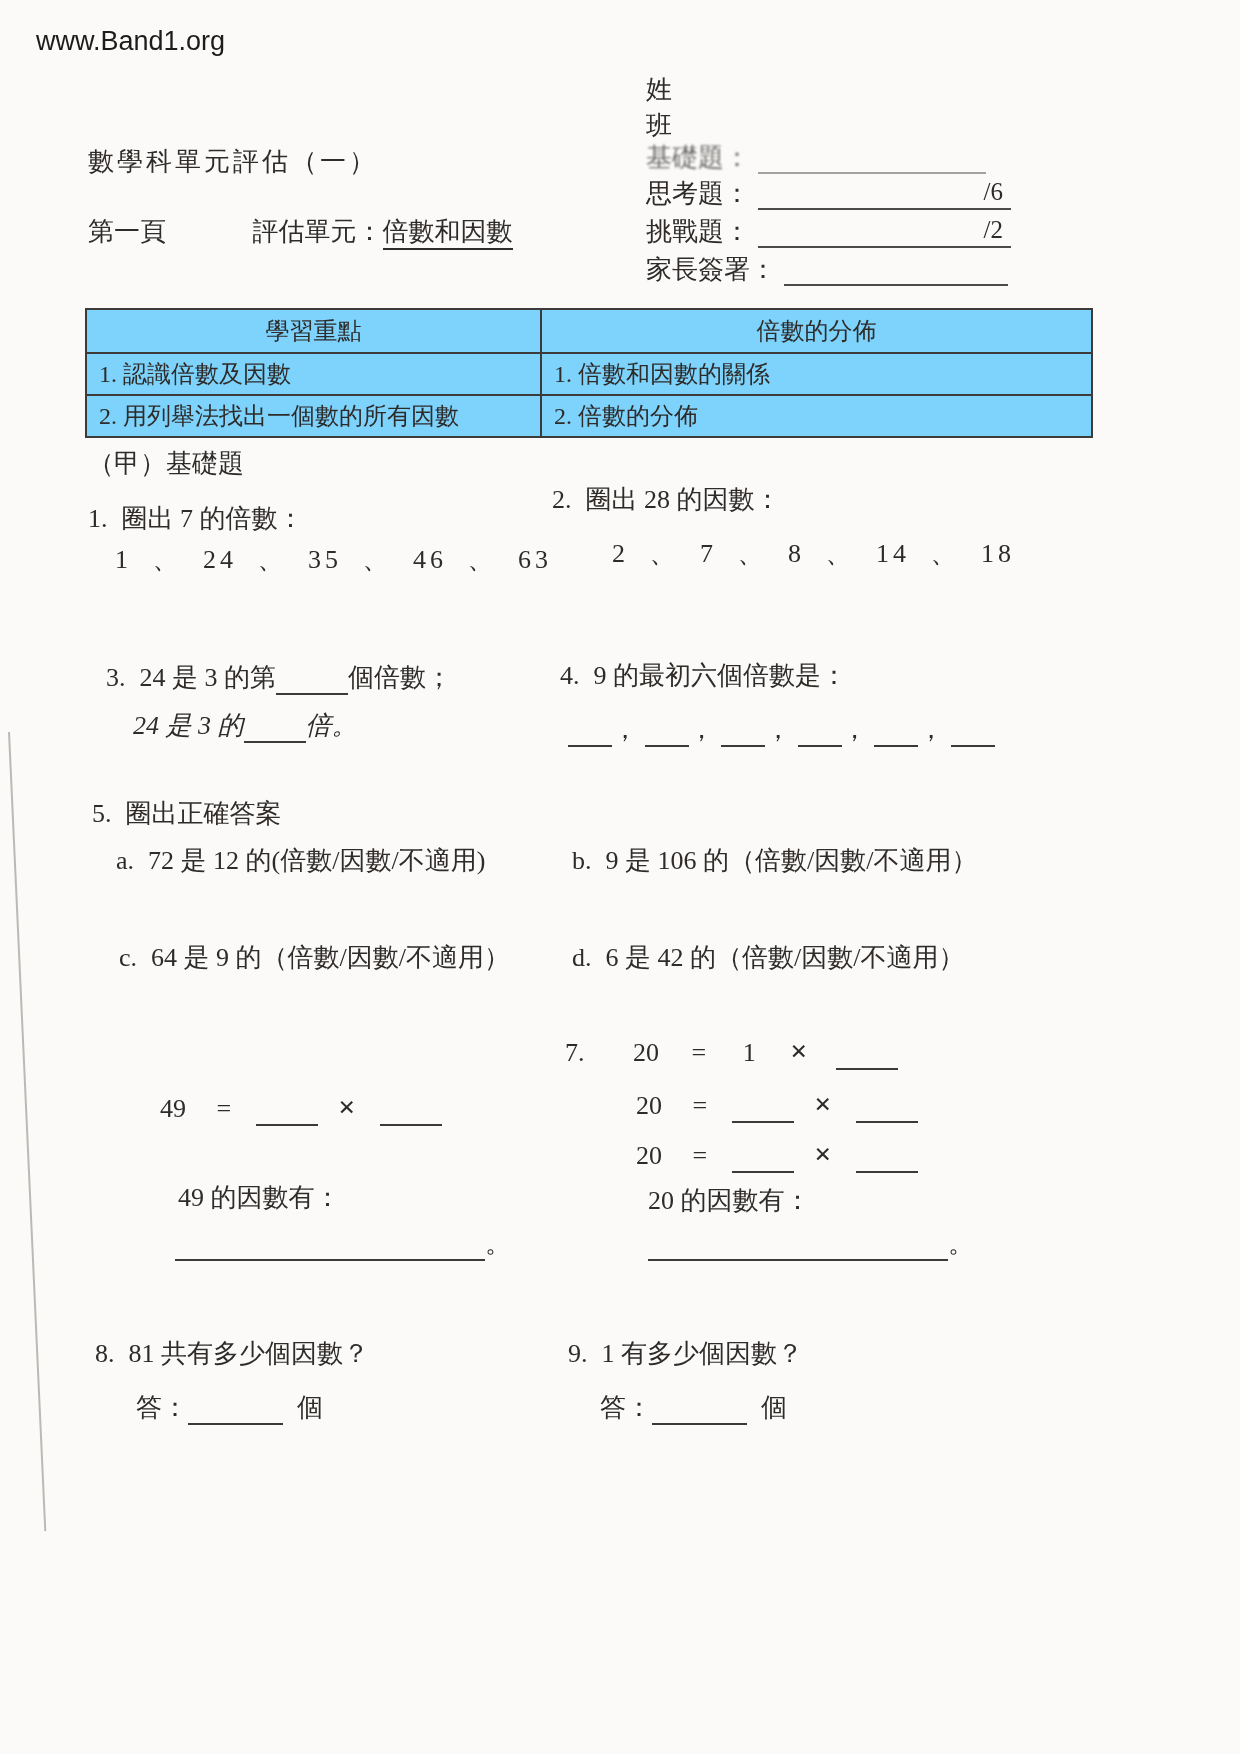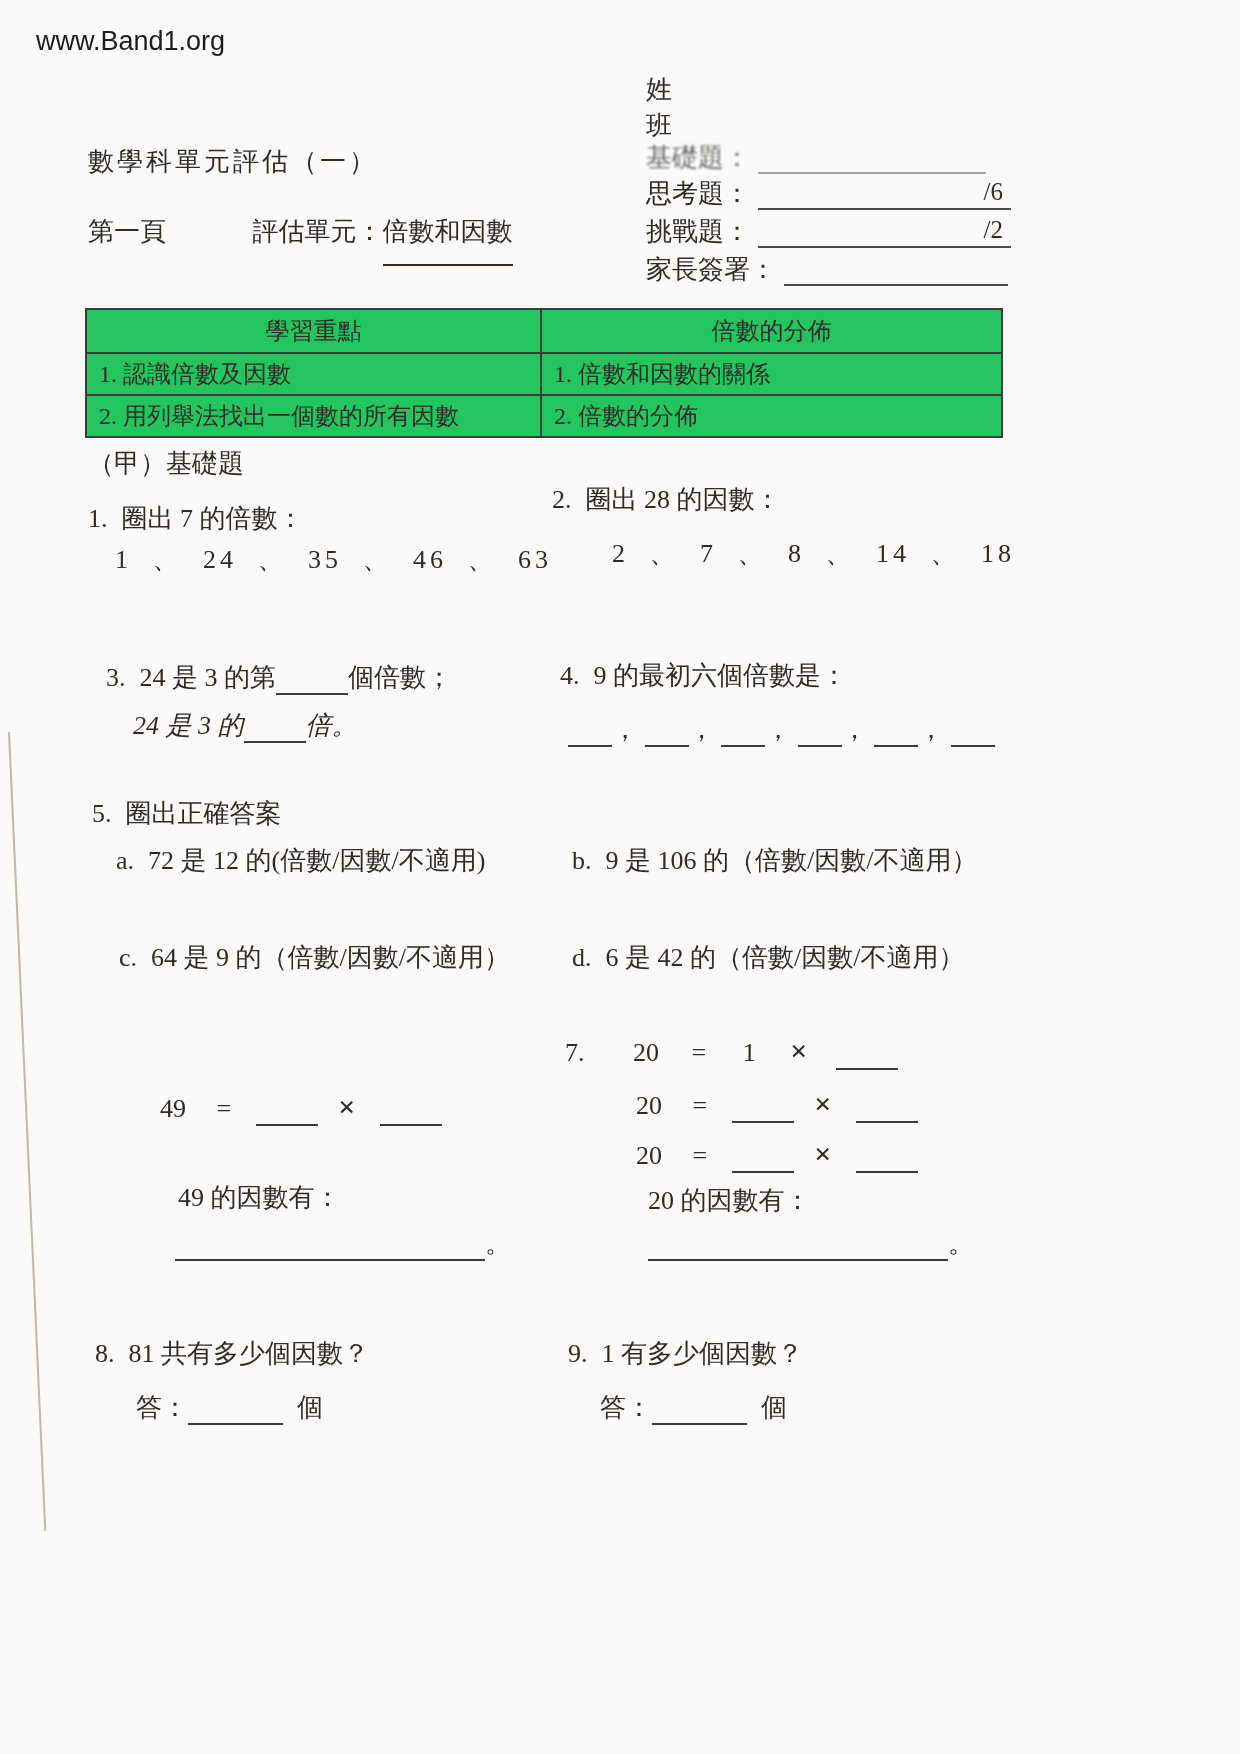--- a/index.html
+++ b/index.html
@@ -18,28 +18,28 @@
   }
   .abs { position:absolute; }
   .t26 { font-size:26px; line-height:1.25; }
   .watermark { font-size:27px; font-family:"Liberation Sans","DejaVu Sans",sans-serif; color:#1c1c1c; }
   .blank {
     display:inline-block;
     border-bottom:2px solid #3a3a3a;
     height:26px;
     vertical-align:bottom;
   }
-  .underlined { border-bottom:2px solid #2e2b29; padding-bottom:18px; }
+  .underlined { border-bottom:2px solid #2e2b29; padding-bottom:2px; }
   .hrow { display:flex; align-items:center; font-size:26px; width:365px; }
   .hline {
     flex:1; border-bottom:2px solid #4a4a4a; margin-left:8px;
     text-align:right; font-size:25px; height:32px; padding-right:8px;
   }
   .smudged { filter:blur(1.2px); opacity:.7; }
-  .focus-table { border-collapse:collapse; width:918px; background:#22c55e; }
+  .focus-table { border-collapse:collapse; width:1008px; background:#7dd3fc; }
   .focus-table th, .focus-table td { border:2px solid #3d3b39; font-size:24px; }
   .focus-table th { font-weight:normal; text-align:center; padding:5px 4px; }
   .focus-table td { padding:4px 12px; text-align:left; }
   .opts { letter-spacing:4px; word-spacing:10px; }
   .times { font-size:30px; font-weight:bold; }
   .scan-line {
     width:2px; height:800px; background:#9a968f; opacity:.65;
     transform:rotate(-2.6deg); transform-origin:top left;
   }
   .qnum { margin-right:14px; }

